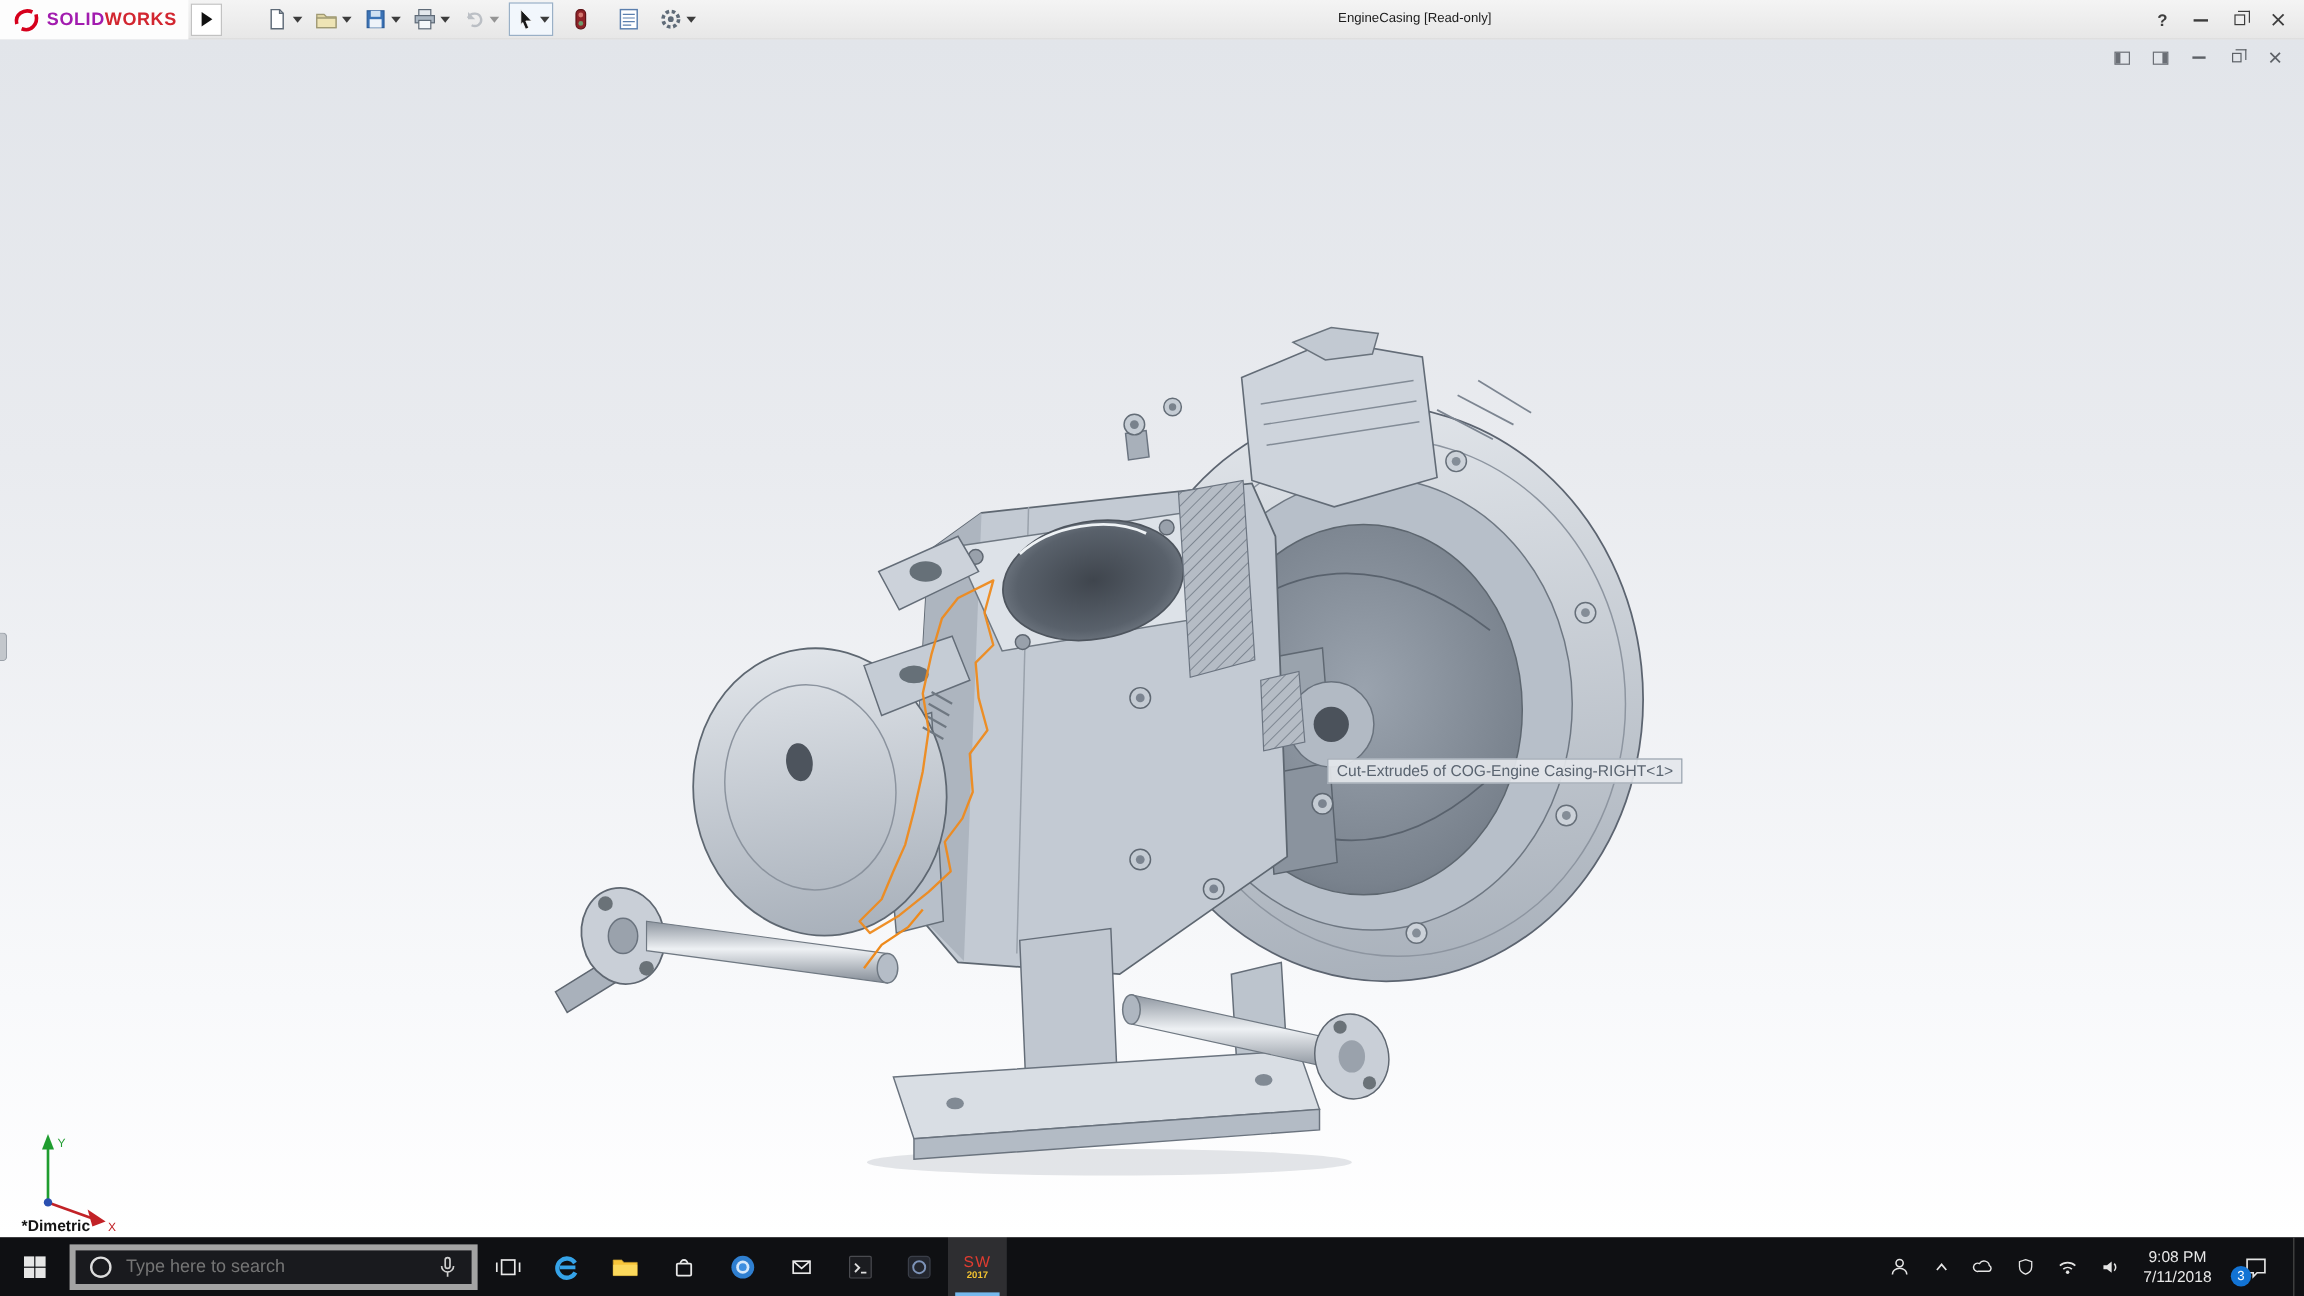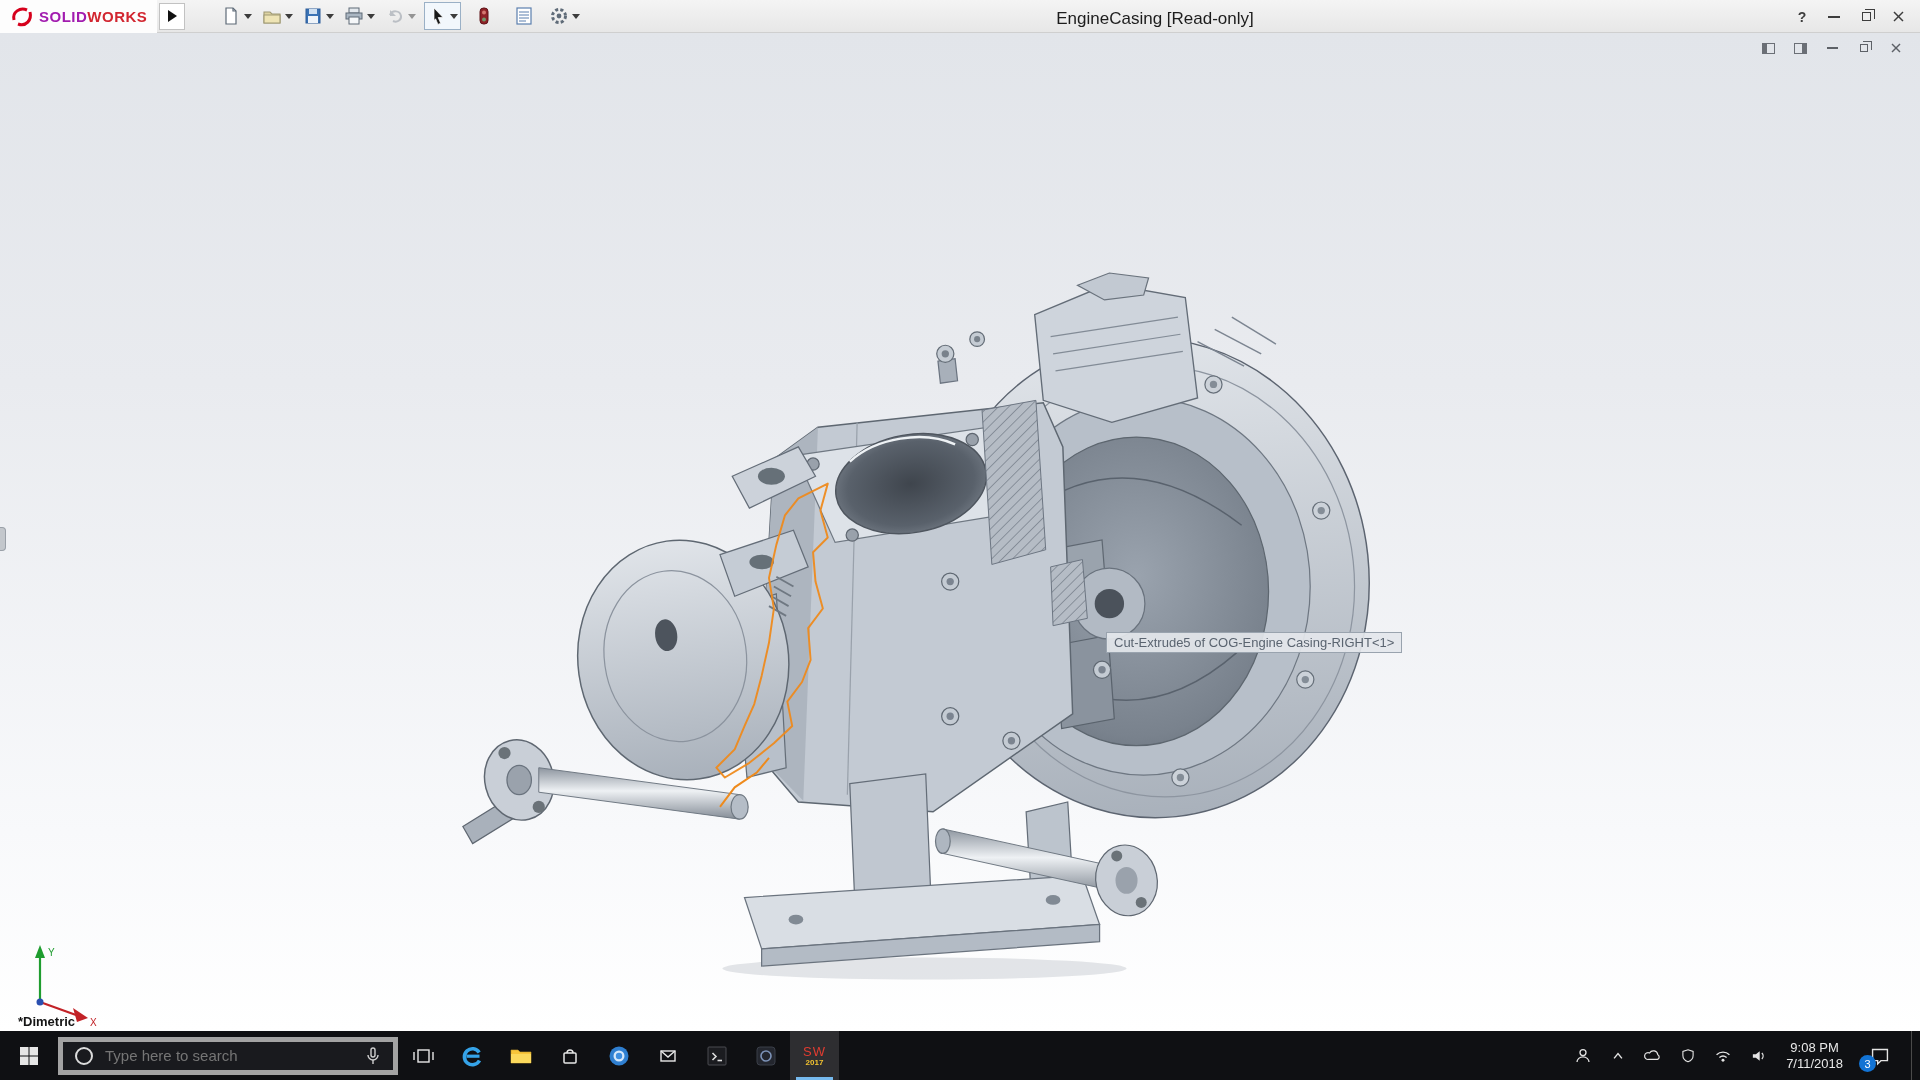--- a/index.html
+++ b/index.html
@@ -12,21 +12,21 @@
   .brand { height:33px; background:#fdfdfd; display:flex; align-items:center; gap:5px; padding:0 10px 0 10px; }
   .brand-text { font-size:15px; font-weight:700; letter-spacing:.5px; }
   .brand-prefix { color:#a21caf; } .brand-suffix { color:#d22630; }
   .menu-expand { width:26px; height:27px; background:#fff; border:1px solid #c2c2c2; display:flex; align-items:center; justify-content:center; margin-left:2px; }
   .menu-expand .tri { width:0; height:0; border-top:6px solid transparent; border-bottom:6px solid transparent; border-left:9px solid #111; }
   .toolbar { display:flex; align-items:center; gap:6px; margin-left:34px; }
   .tb-btn { height:28px; min-width:34px; display:flex; align-items:center; justify-content:center; padding:0 2px; }
   .tb-btn.boxed { border:1px solid #9ab0c6; background:#f2f7fc; }
   .tb-btn.disabled { opacity:.5; }
   .dd { width:0; height:0; border-left:4px solid transparent; border-right:4px solid transparent; border-top:5px solid #3c3c3c; margin-left:3px; }
-  .win-title { position:absolute; left:1155px; top:9px; transform:translateX(-50%); font-size:17px; color:#1c1c1c; white-space:nowrap; }
+  .win-title { position:absolute; left:1179px; top:9px; transform:translateX(-50%); font-size:11px; color:#1c1c1c; white-space:nowrap; }
   .win-controls { position:absolute; right:6px; top:0; height:33px; display:flex; align-items:center; }
   .wc { width:32px; height:26px; display:flex; align-items:center; justify-content:center; color:#3d3d3d; font-size:14px; font-weight:700; }
   .glyph-min { width:12px; height:2px; background:#3d3d3d; }
   .glyph-restore { width:9px; height:9px; border:1.5px solid #3d3d3d; position:relative; background:#eee; }
   .glyph-restore::after { content:""; position:absolute; left:2px; top:-4px; width:9px; height:9px; border:1.5px solid #3d3d3d; border-bottom:none; border-left:none; }
 
   
   .viewport { position:absolute; top:33px; left:0; width:1920px; height:998px;
     background:linear-gradient(180deg,#e2e5ea 0%,#e9ebef 35%,#f8f9fb 80%,#ffffff 100%); }
   .model-svg { position:absolute; inset:0; width:100%; height:100%; }

